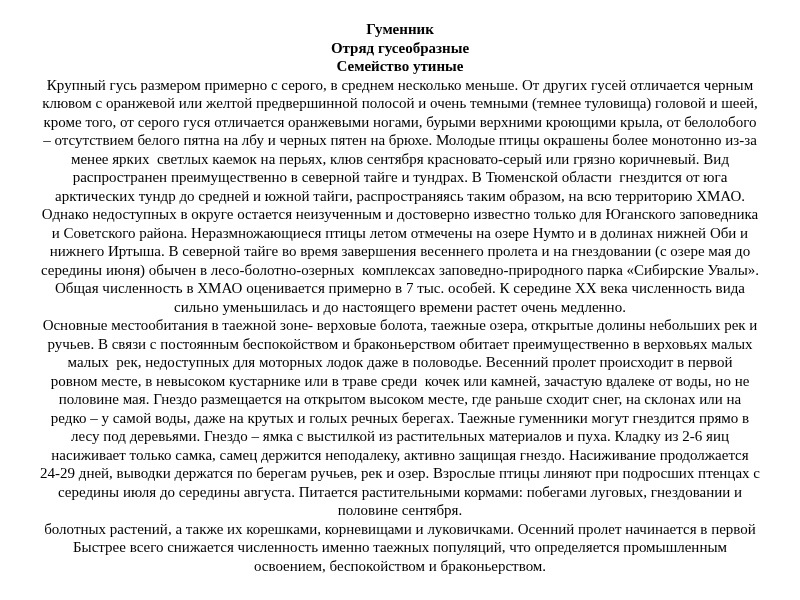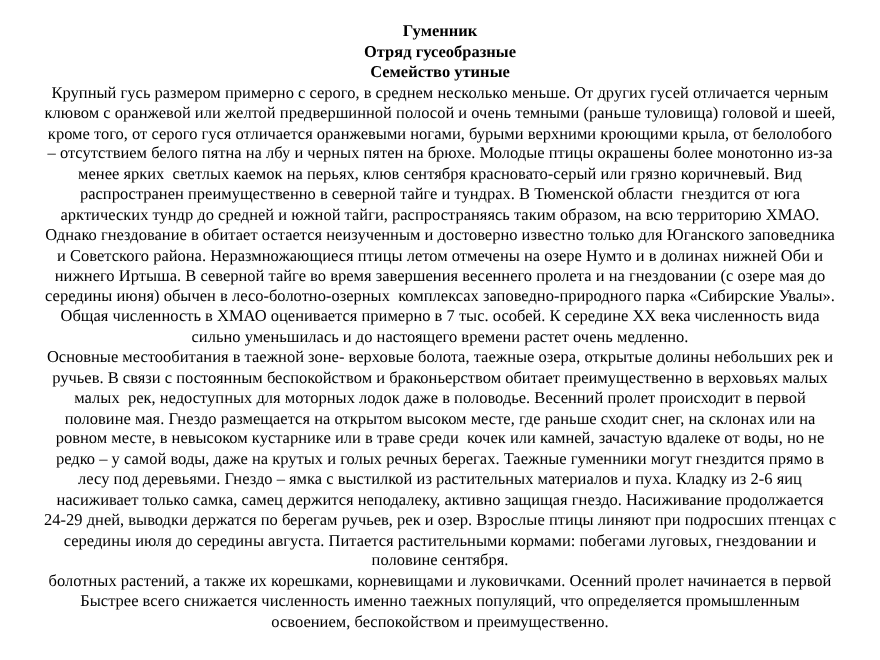--- a/index.html
+++ b/index.html
@@ -36,46 +36,46 @@
 
 <div class="slide">
   <div class="heading">
     <div class="line">Гуменник</div>
     <div class="line">Отряд гусеобразные</div>
     <div class="line">Семейство утиные</div>
   </div>
 
   <div class="paragraph">
     <div class="line">Крупный гусь размером примерно с серого, в среднем несколько меньше. От других гусей отличается черным</div>
-    <div class="line">клювом с оранжевой или желтой предвершинной полосой и очень темными (раньше туловища) головой и шеей,</div>
+    <div class="line">клювом с оранжевой или желтой предвершинной полосой и очень темными (темнее туловища) головой и шеей,</div>
     <div class="line">кроме того, от серого гуся отличается оранжевыми ногами, бурыми верхними кроющими крыла, от белолобого</div>
     <div class="line">– отсутствием белого пятна на лбу и черных пятен на брюхе. Молодые птицы окрашены более монотонно из-за</div>
     <div class="line">менее ярких  светлых каемок на перьях, клюв сентября красновато-серый или грязно коричневый. Вид</div>
     <div class="line">распространен преимущественно в северной тайге и тундрах. В Тюменской области  гнездится от юга</div>
     <div class="line">арктических тундр до средней и южной тайги, распространяясь таким образом, на всю территорию ХМАО.</div>
-    <div class="line">Однако гнездование в обитает остается неизученным и достоверно известно только для Юганского заповедника</div>
+    <div class="line">Однако недоступных в округе остается неизученным и достоверно известно только для Юганского заповедника</div>
     <div class="line">и Советского района. Неразмножающиеся птицы летом отмечены на озере Нумто и в долинах нижней Оби и</div>
     <div class="line">нижнего Иртыша. В северной тайге во время завершения весеннего пролета и на гнездовании (с озере мая до</div>
     <div class="line">середины июня) обычен в лесо-болотно-озерных  комплексах заповедно-природного парка «Сибирские Увалы».</div>
     <div class="line">Общая численность в ХМАО оценивается примерно в 7 тыс. особей. К середине XX века численность вида</div>
     <div class="line">сильно уменьшилась и до настоящего времени растет очень медленно.</div>
   </div>
 
   <div class="paragraph">
     <div class="line">Основные местообитания в таежной зоне- верховые болота, таежные озера, открытые долины небольших рек и</div>
     <div class="line">ручьев. В связи с постоянным беспокойством и браконьерством обитает преимущественно в верховьях малых</div>
     <div class="line">малых  рек, недоступных для моторных лодок даже в половодье. Весенний пролет происходит в первой</div>
+    <div class="line">ровном месте, в невысоком кустарнике или в траве среди  кочек или камней, зачастую вдалеке от воды, но не</div>
     <div class="line">половине мая. Гнездо размещается на открытом высоком месте, где раньше сходит снег, на склонах или на</div>
-    <div class="line">ровном месте, в невысоком кустарнике или в траве среди  кочек или камней, зачастую вдалеке от воды, но не</div>
     <div class="line">редко – у самой воды, даже на крутых и голых речных берегах. Таежные гуменники могут гнездится прямо в</div>
     <div class="line">лесу под деревьями. Гнездо – ямка с выстилкой из растительных материалов и пуха. Кладку из 2-6 яиц</div>
     <div class="line">насиживает только самка, самец держится неподалеку, активно защищая гнездо. Насиживание продолжается</div>
     <div class="line">24-29 дней, выводки держатся по берегам ручьев, рек и озер. Взрослые птицы линяют при подросших птенцах с</div>
     <div class="line">середины июля до середины августа. Питается растительными кормами: побегами луговых, гнездовании и</div>
     <div class="line">половине сентября.</div>
     <div class="line">болотных растений, а также их корешками, корневищами и луковичками. Осенний пролет начинается в первой</div>
   </div>
 
   <div class="paragraph">
     <div class="line">Быстрее всего снижается численность именно таежных популяций, что определяется промышленным</div>
-    <div class="line">освоением, беспокойством и преимущественно.</div>
+    <div class="line">освоением, беспокойством и браконьерством.</div>
   </div>
 </div>
 
 </body></html>

